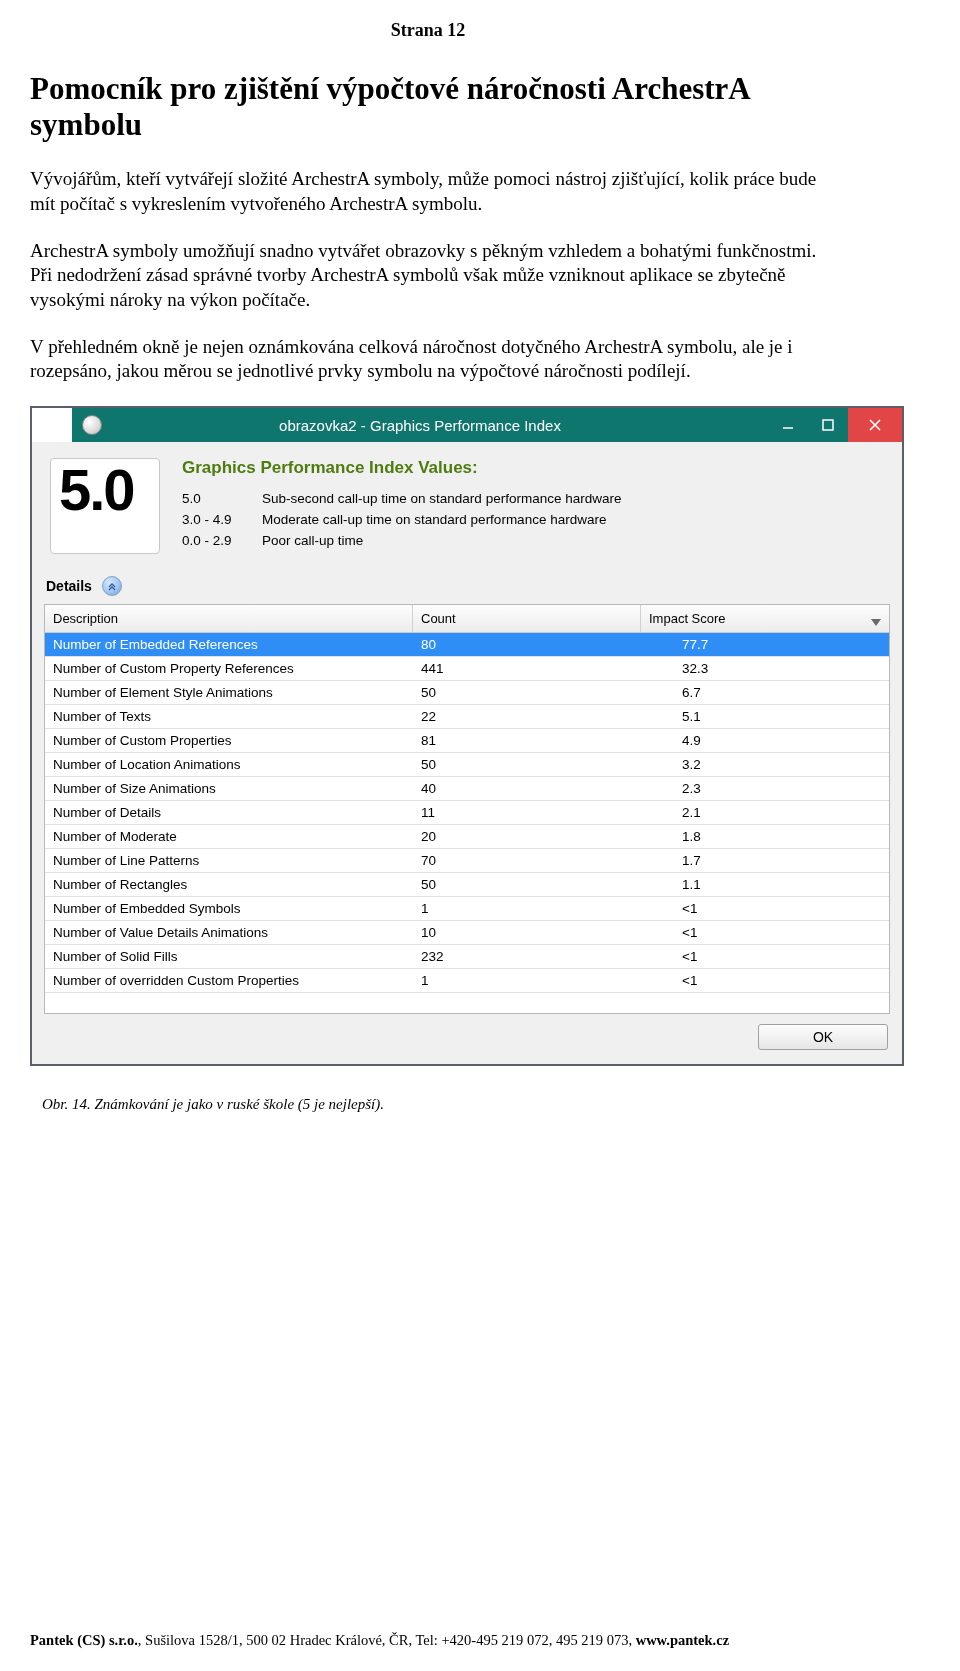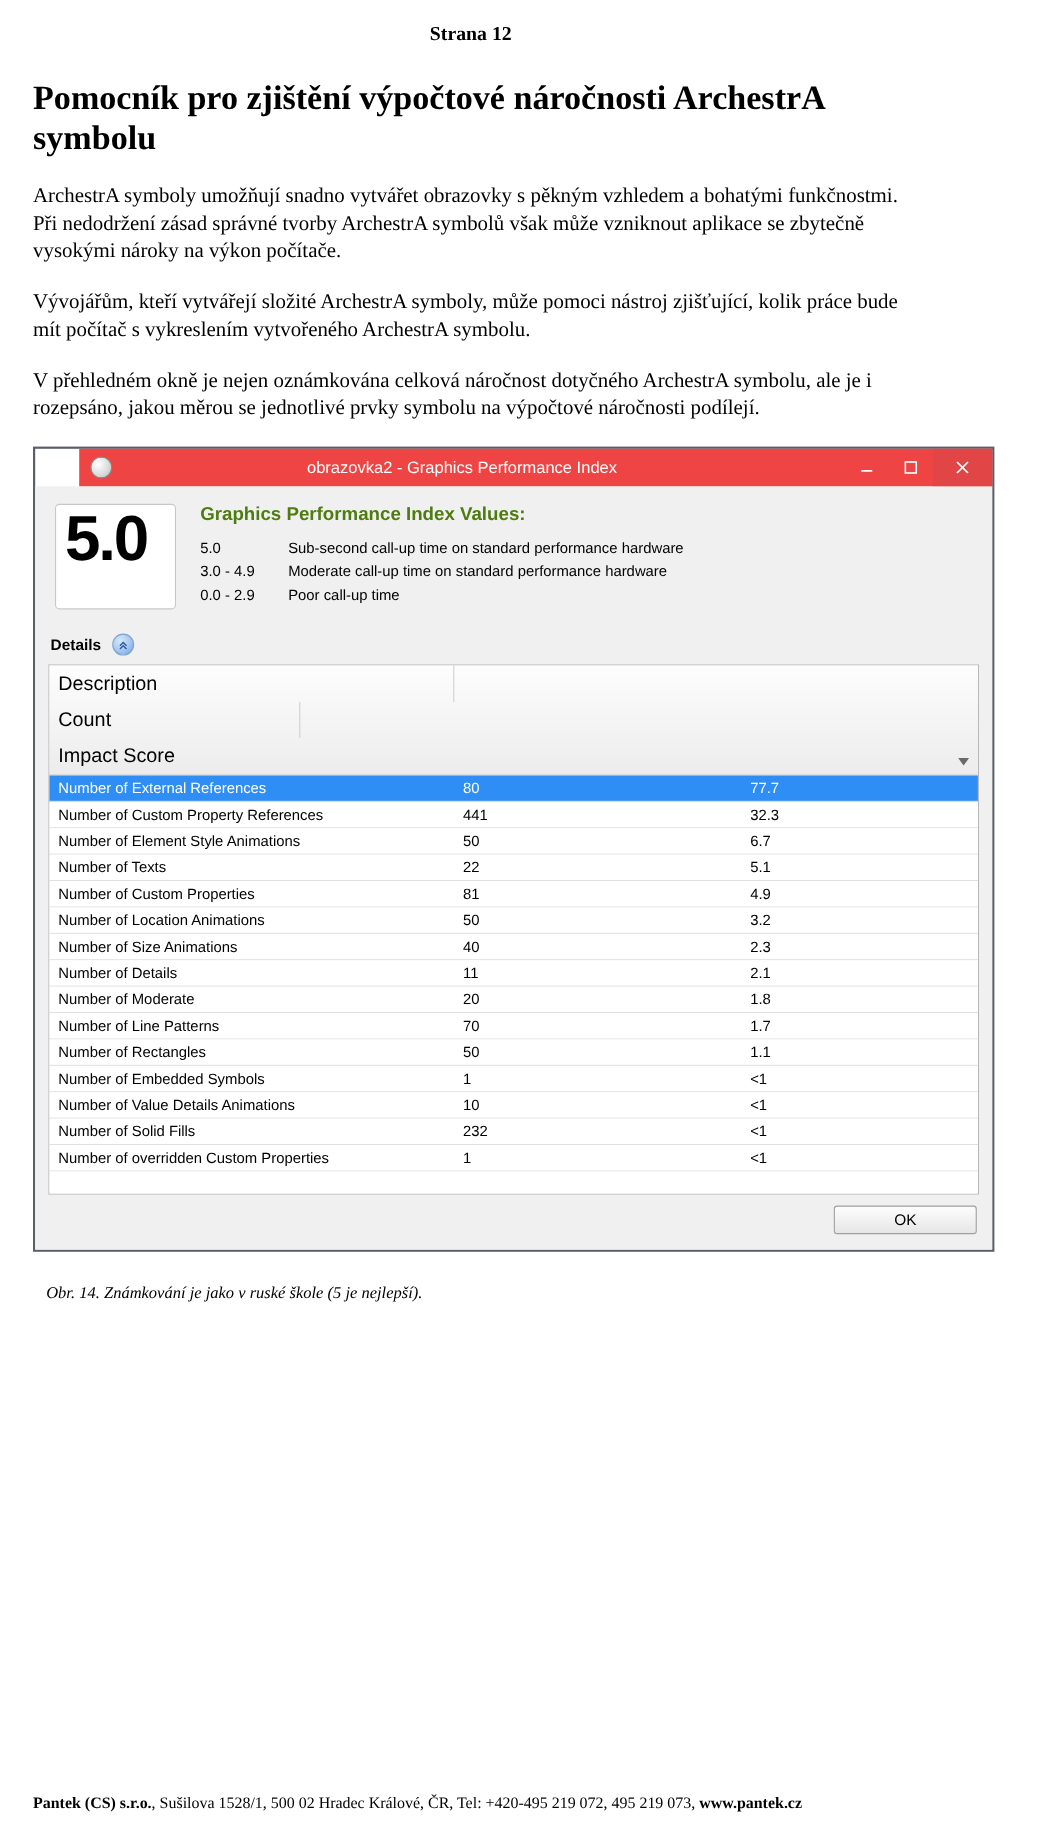--- a/index.html
+++ b/index.html
@@ -39,21 +39,21 @@
     width: 870px;
     margin: 10px 0 30px 0;
     border: 2px solid #5a5f6a;
     box-shadow: 0 0 0 0 #000;
     font-family: "Segoe UI", Tahoma, Arial, sans-serif;
     font-size: 13.5px;
     color: #000;
   }
   .titlebar {
     height: 34px;
-    background: #ef4444;
+    background: #0f766e;
     display: flex;
     align-items: center;
     position: relative;
     color: #fff;
     margin-left: 40px;
   }
   .titlebar .wicon {
     width: 18px;
     height: 18px;
     border: 1px solid #888;
@@ -152,23 +152,22 @@
   }
   .details-btn svg { display: block; }
   .grid {
     border: 1px solid #b8b8b8;
     background: #fff;
   }
   .grid-header {
     display: flex;
     background: linear-gradient(#fdfdfd, #ececec);
     border-bottom: 1px solid #c8c8c8;
-    font-size: 18px;
+    font-size: 13px;
     color: #000;
-    flex-direction: column;
   }
   .gh {
     padding: 6px 8px;
     border-right: 1px solid #d0d0d0;
     box-sizing: border-box;
   }
   .gh.last { border-right: none; position: relative; }
   .gh.last .sort {
     position: absolute;
     right: 8px;
@@ -228,22 +227,22 @@
   .footer .b { font-weight: bold; }
 </style>
 </head>
 <body>
 
 <div class="page">
   <div class="page-header">Strana 12</div>
 
   <h1 class="title">Pomocník pro zjištění výpočtové náročnosti ArchestrA symbolu</h1>
 
+  <p class="para">Vývojářům, kteří vytvářejí složité ArchestrA symboly, může pomoci nástroj zjišťující, kolik práce bude mít počítač s vykreslením vytvořeného ArchestrA symbolu.</p>
   <p class="para">ArchestrA symboly umožňují snadno vytvářet obrazovky s pěkným vzhledem a bohatými funkčnostmi. Při nedodržení zásad správné tvorby ArchestrA symbolů však může vzniknout aplikace se zbytečně vysokými nároky na výkon počítače.</p>
-  <p class="para">Vývojářům, kteří vytvářejí složité ArchestrA symboly, může pomoci nástroj zjišťující, kolik práce bude mít počítač s vykreslením vytvořeného ArchestrA symbolu.</p>
   <p class="para">V přehledném okně je nejen oznámkována celková náročnost dotyčného ArchestrA symbolu, ale je i rozepsáno, jakou měrou se jednotlivé prvky symbolu na výpočtové náročnosti podílejí.</p>
 
   <div class="window">
     <div class="titlebar">
       <span class="wicon"></span>
       <span class="wtitle">obrazovka2 - Graphics Performance Index</span>
       <div class="winbtns">
         <span class="winbtn">
           <svg width="12" height="12">
               <line x1="1" y1="9" x2="11" y2="9" stroke="#fff" stroke-width="1.5"></line>
@@ -303,21 +302,21 @@
             <span>Impact Score</span>
             <span class="sort">
               <svg width="10" height="8">
                   <polygon points="0,0 10,0 5,7" fill="#6a6a6a"></polygon>
                 </svg>
             </span>
           </div>
         </div>
         <div id="grid-rows">
             <div class="grow sel">
-              <div class="gcell col-desc">Number of External References</div>
+              <div class="gcell col-desc">Number of Embedded References</div>
               <div class="gcell col-count">80</div>
               <div class="gcell col-score">77.7</div>
             </div>
             <div class="grow">
               <div class="gcell col-desc">Number of Custom Property References</div>
               <div class="gcell col-count">441</div>
               <div class="gcell col-score">32.3</div>
             </div>
             <div class="grow">
               <div class="gcell col-desc">Number of Element Style Animations</div>

